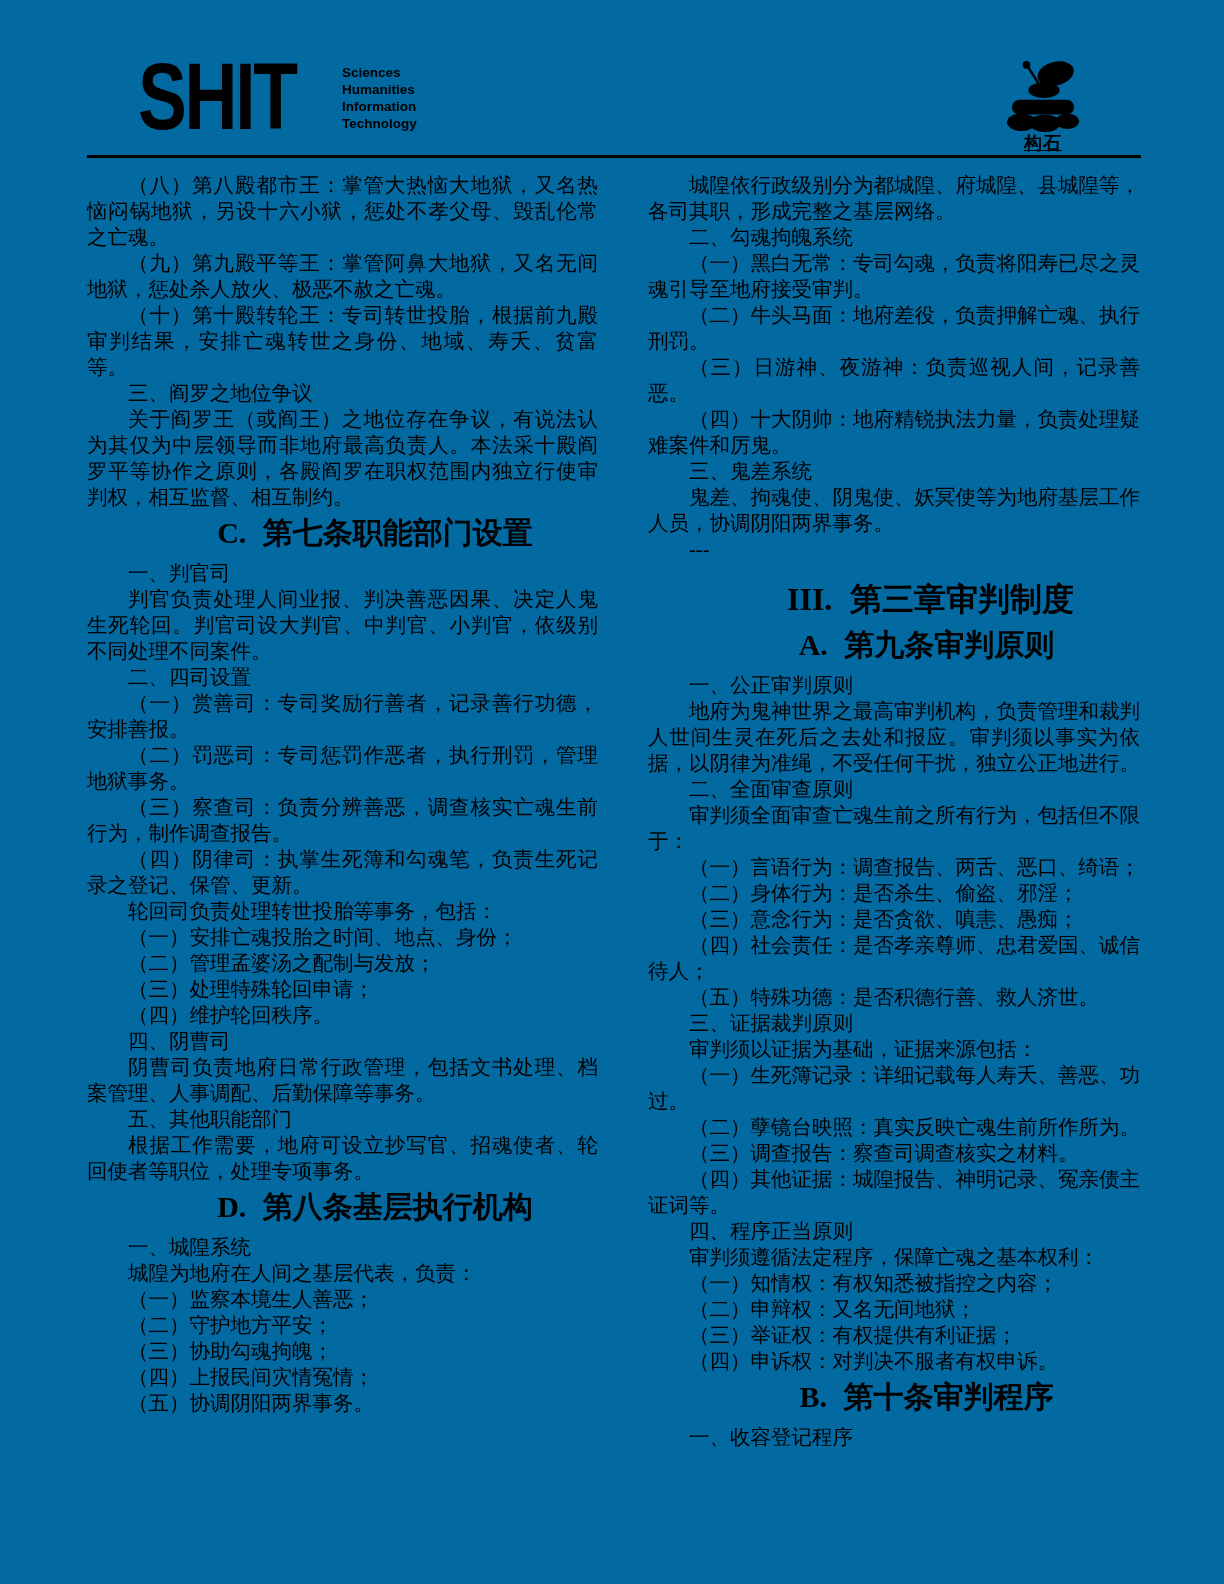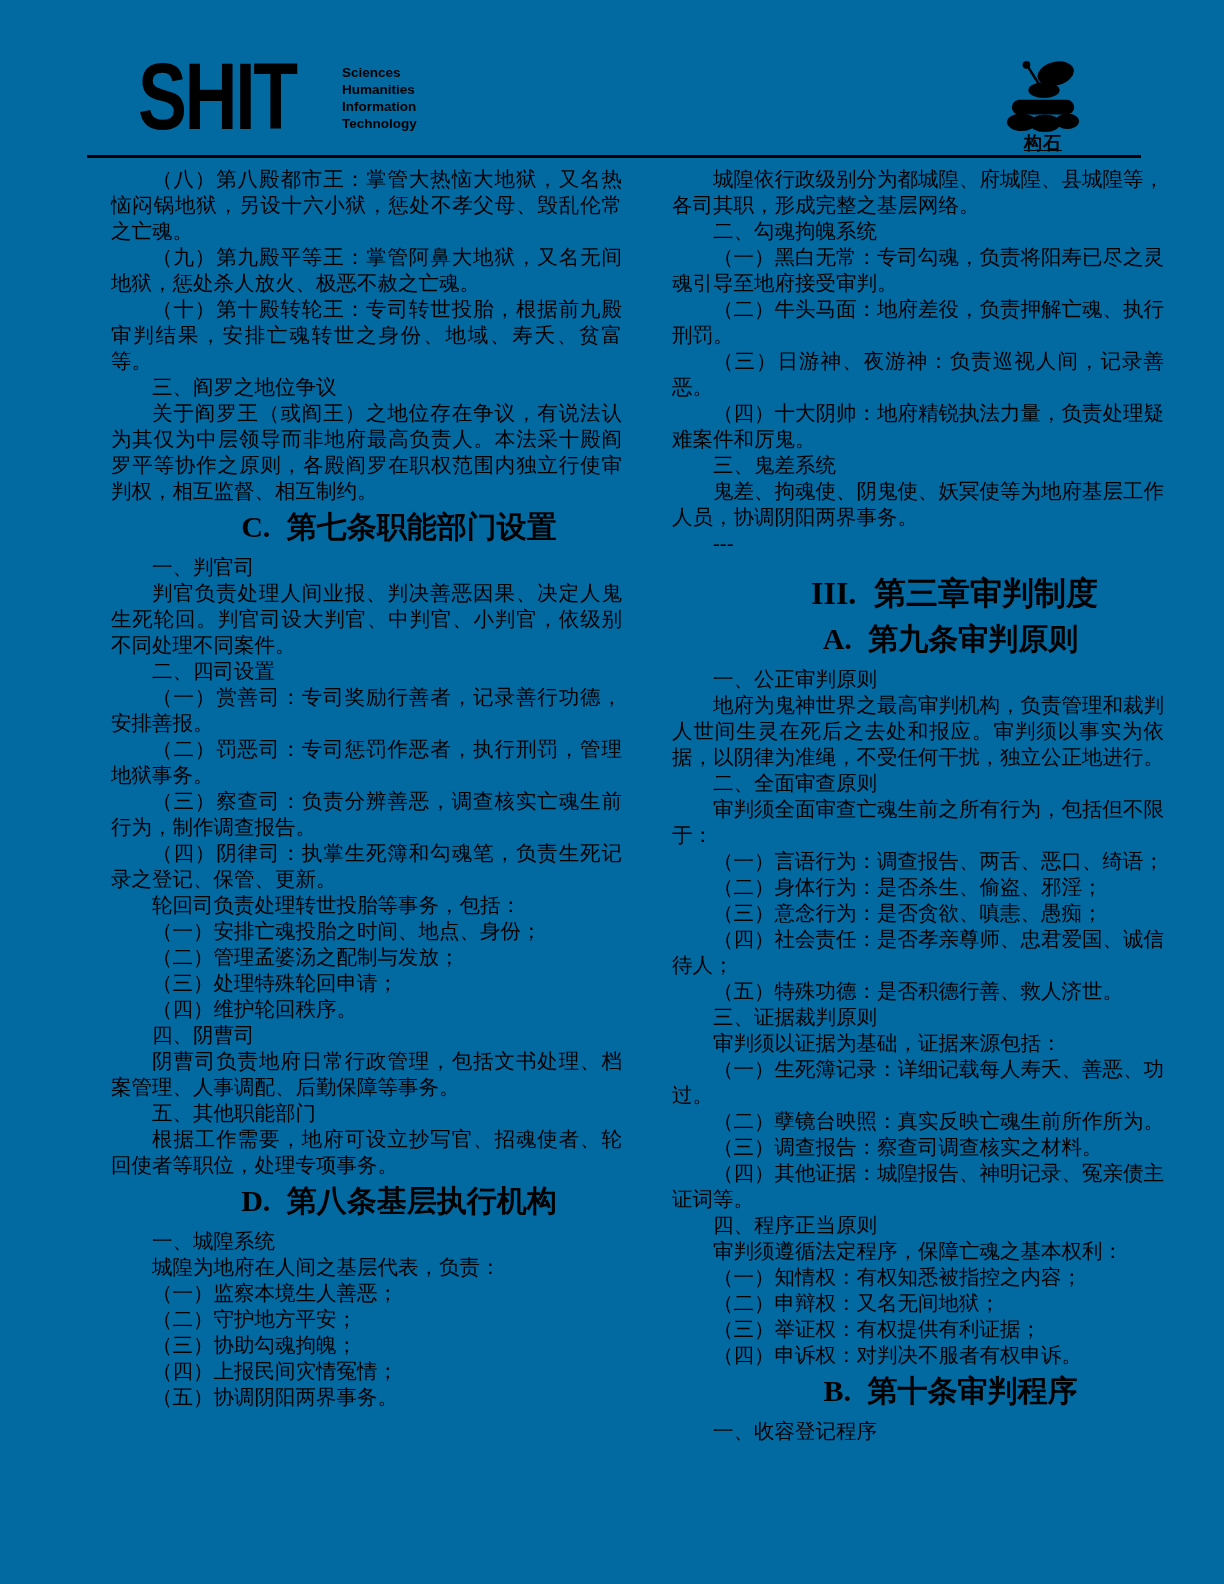--- a/index.html
+++ b/index.html
@@ -59,27 +59,26 @@
     left: 87px;
     top: 155px;
     width: 1054px;
     height: 3px;
     background: #000000;
   }
 
   
   .col {
     position: absolute;
-    top: 166px;
+    top: 172px;
     font-size: 20.5px;
     line-height: 26px;
     text-align: justify;
     line-break: strict;
     word-break: normal;
-    margin-left: 24px;
   }
   .col-left  { left: 87px;  width: 511px; }
   .col-right { left: 648px; width: 492px; }
 
   .col p {
     margin: 0;
     text-indent: 2em;
   }
   .col .h2 {
     font-weight: bold;

